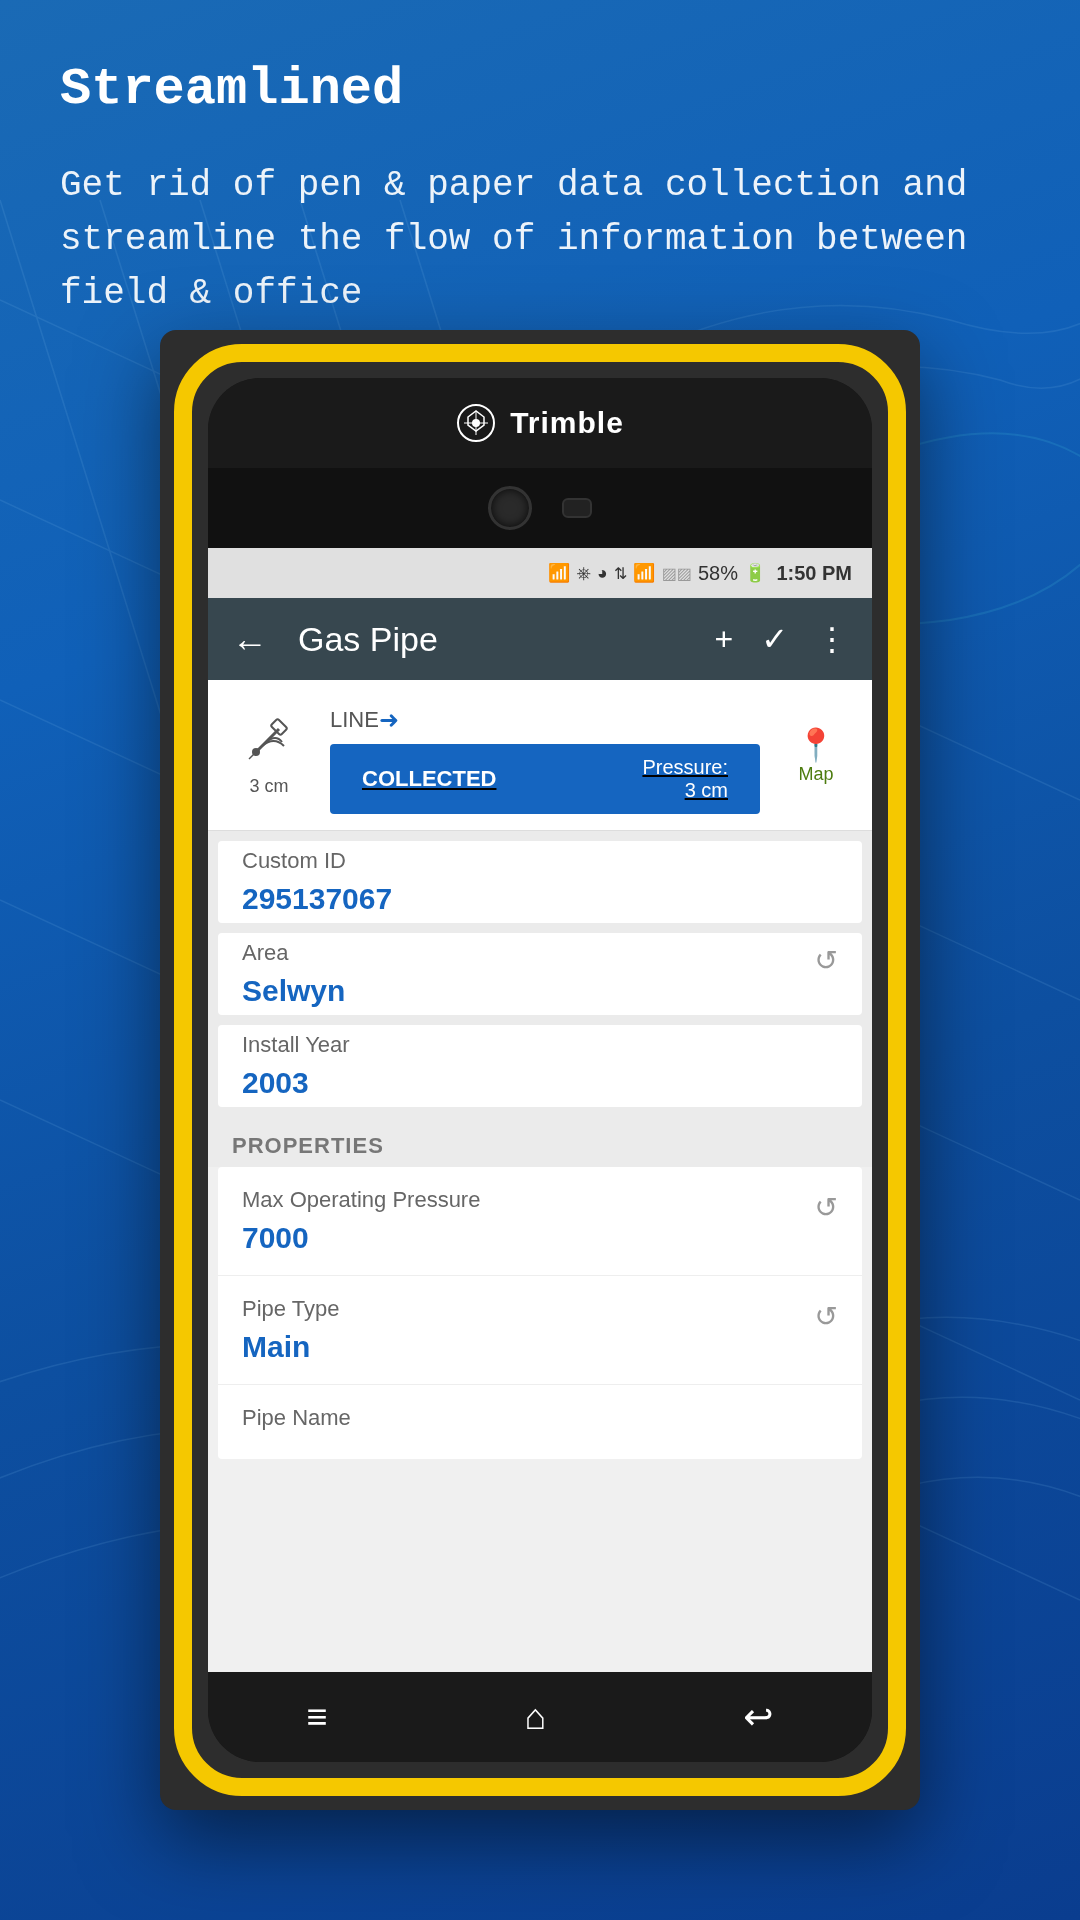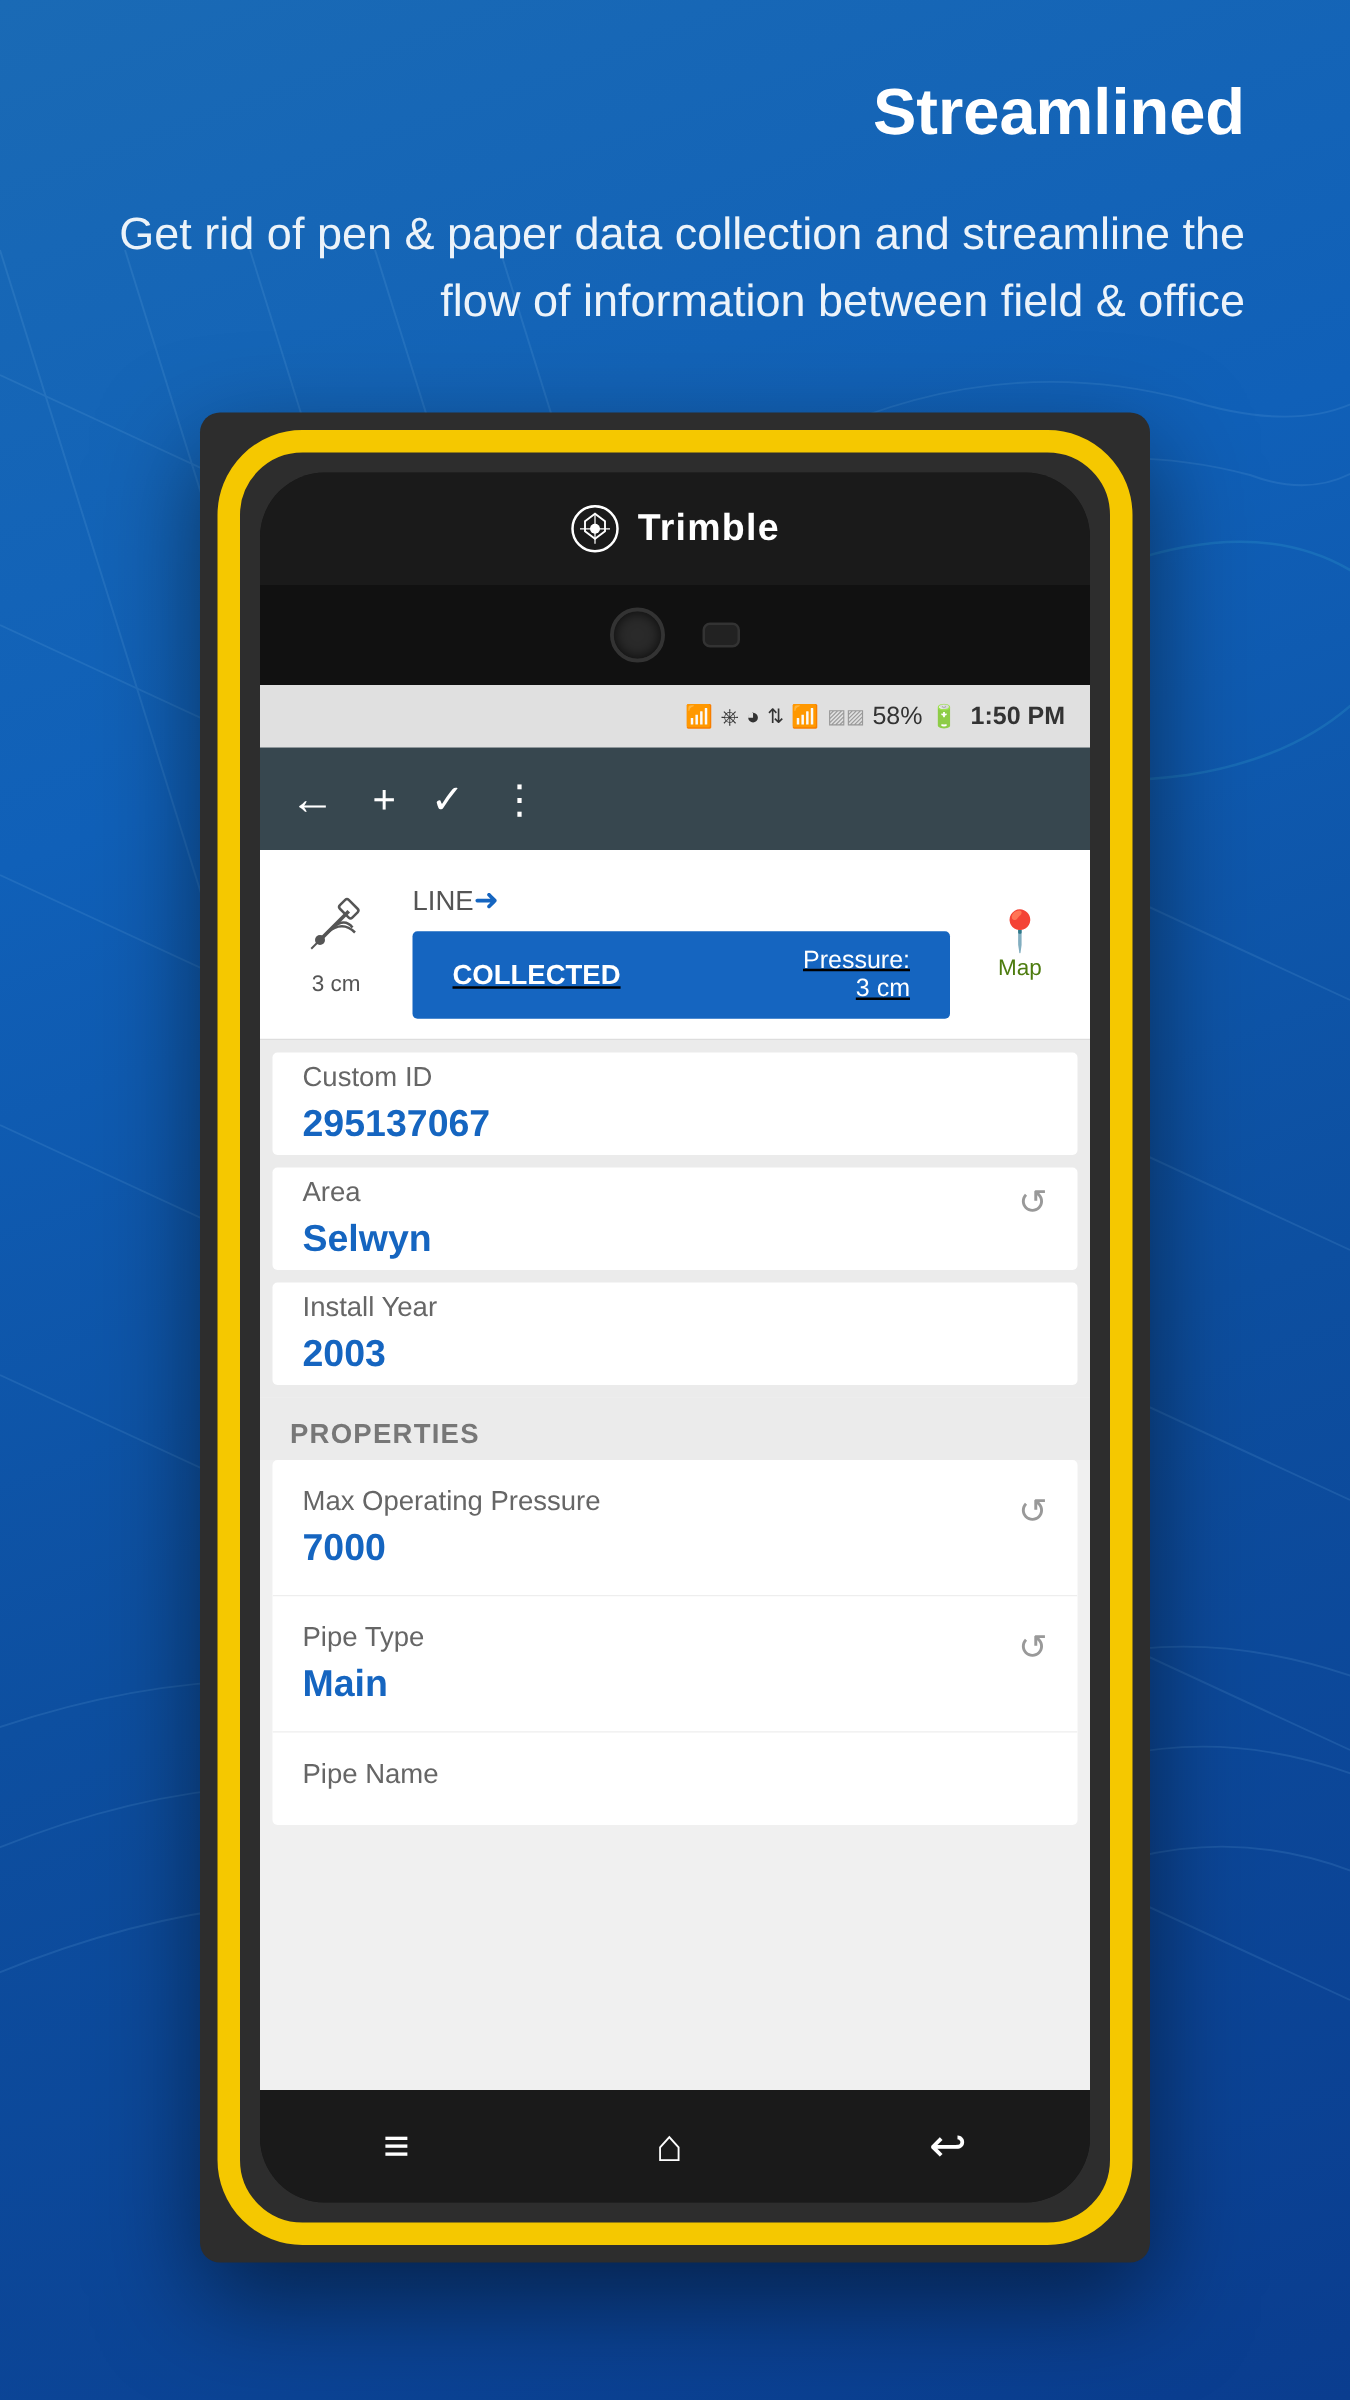--- a/index.html
+++ b/index.html
@@ -27,23 +27,24 @@
       top: 0; left: 0; right: 0; bottom: 0;
       z-index: 1;
       opacity: 0.3;
     }
 
     
     .top-text {
       position: absolute;
       top: 60px;
       left: 0; right: 0;
-      text-align: right;
+      text-align: left;
       z-index: 10;
-      padding: 0 84px;
+      padding: 0 60px;
+      font-family: Liberation Mono, monospace;
     }
 
     .top-title {
       color: #ffffff;
       font-size: 52px;
       font-weight: 800;
       margin-bottom: 40px;
     }
 
     .top-subtitle {
@@ -453,20 +454,21 @@
 
           <span class="status-text">58%</span>
           <span style="font-size:18px;color:#333;">🔋</span>
 
           <span class="status-text" style="margin-left:4px;font-weight:600;">1:50 PM</span>
         </div>
       </div>
 
       <div class="app-header">
         <span class="header-back">←</span>
+        <span class="header-title">Gas Pipe</span>
         <div class="header-actions">
           <span class="header-icon">+</span>
           <span class="header-icon">✓</span>
           <span class="header-icon">⋮</span>
         </div>
       </div>
 
       <div class="gps-bar">
         <div class="gps-left">
           <div>

